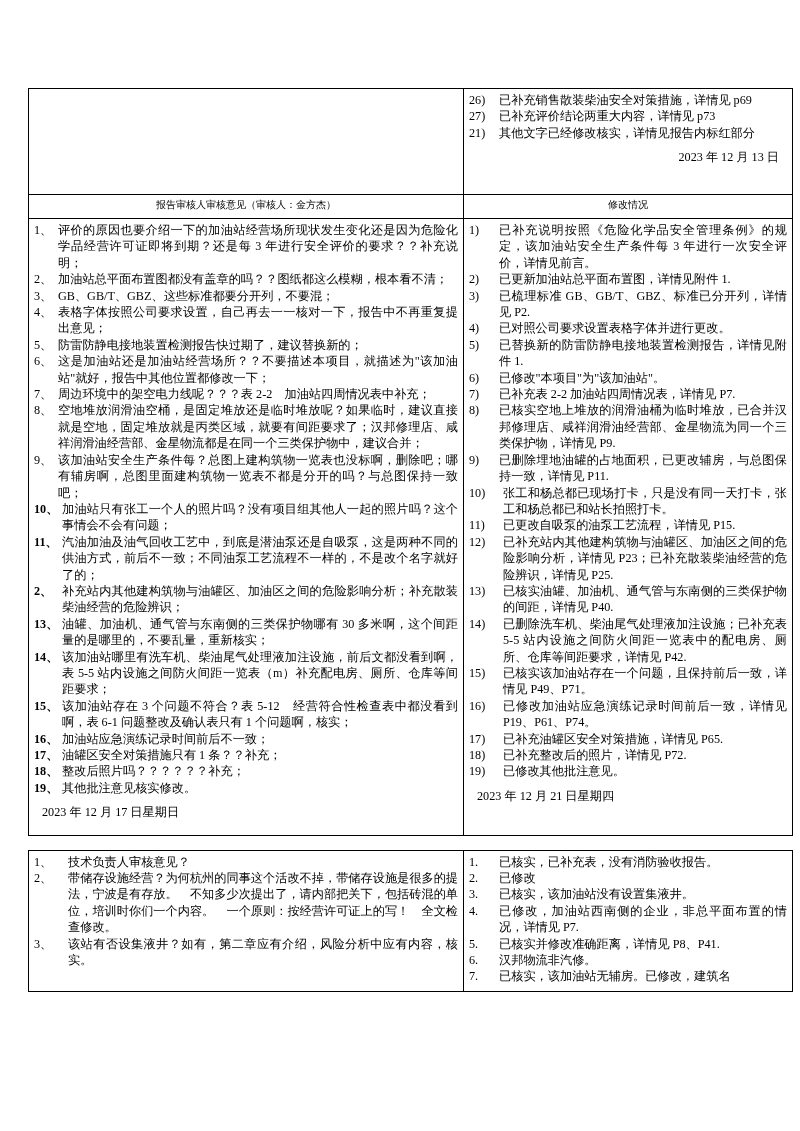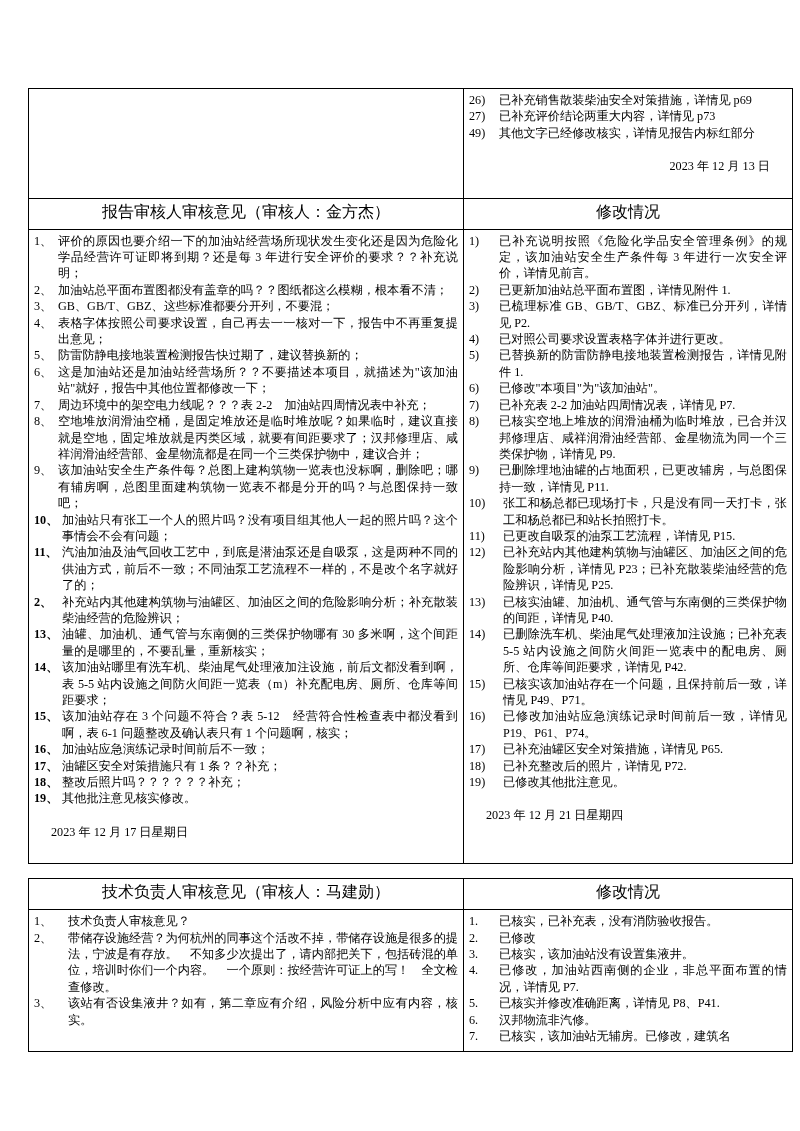--- a/index.html
+++ b/index.html
@@ -29,31 +29,31 @@
   table.doc td {
     border: 1px solid #000000;
     vertical-align: top;
     padding: 3px 5px 6px 5px;
   }
   .col-left { width: 424px; }
   .col-right { width: 318px; }
 
   .hdr {
     text-align: center;
-    font-size: 16px;
+    font-size: 10px;
     padding-top: 5px;
     padding-bottom: 5px;
     font-family: "Liberation Serif", "DejaVu Serif", serif;
   }
   .cellbody {
     font-size: 12.2px;
     line-height: 16.4px;
   }
   .cellbody p {
-    margin: 17px;
+    margin: 8px;
     padding: 0;
   }
   
   ul.plain {
     list-style: none;
     margin: 0;
     padding: 0;
   }
   ul.plain > li {
     margin: 0;
@@ -113,21 +113,21 @@
             </div>
           </li>
           <li>
             <div class="li-flex">
               <span class="li-num num-w30">27)</span>
               <span class="li-txt">已补充评价结论两重大内容，详情见 p73</span>
             </div>
           </li>
           <li>
             <div class="li-flex">
-              <span class="li-num num-w30">49)</span>
+              <span class="li-num num-w30">21)</span>
               <span class="li-txt">其他文字已经修改核实，详情见报告内标红部分</span>
             </div>
           </li>
         </ul>
         <p class="date-line">2023 年 12 月 13 日</p>
       </td>
     </tr>
 
     <tr>
       <td class="col-left hdr">报告审核人审核意见（审核人：金方杰）</td>
@@ -375,24 +375,20 @@
         <p class="date-plain">2023 年 12 月 21 日星期四</p>
       </td>
     </tr>
   </tbody>
     </table>
 
   <div class="gap"></div>
 
   <table class="doc">
     <tbody>
-        <tr>
-      <td class="col-left hdr">技术负责人审核意见（审核人：马建勋）</td>
-      <td class="col-right hdr">修改情况</td>
-    </tr>
     <tr>
       <td class="col-left cellbody">
         <ul class="plain">
           <li>
                 <div class="li-flex">
                   <span class="li-num num-w34">1、</span>
                   <span class="li-txt">技术负责人审核意见？</span>
                 </div>
               </li>
           <li>

